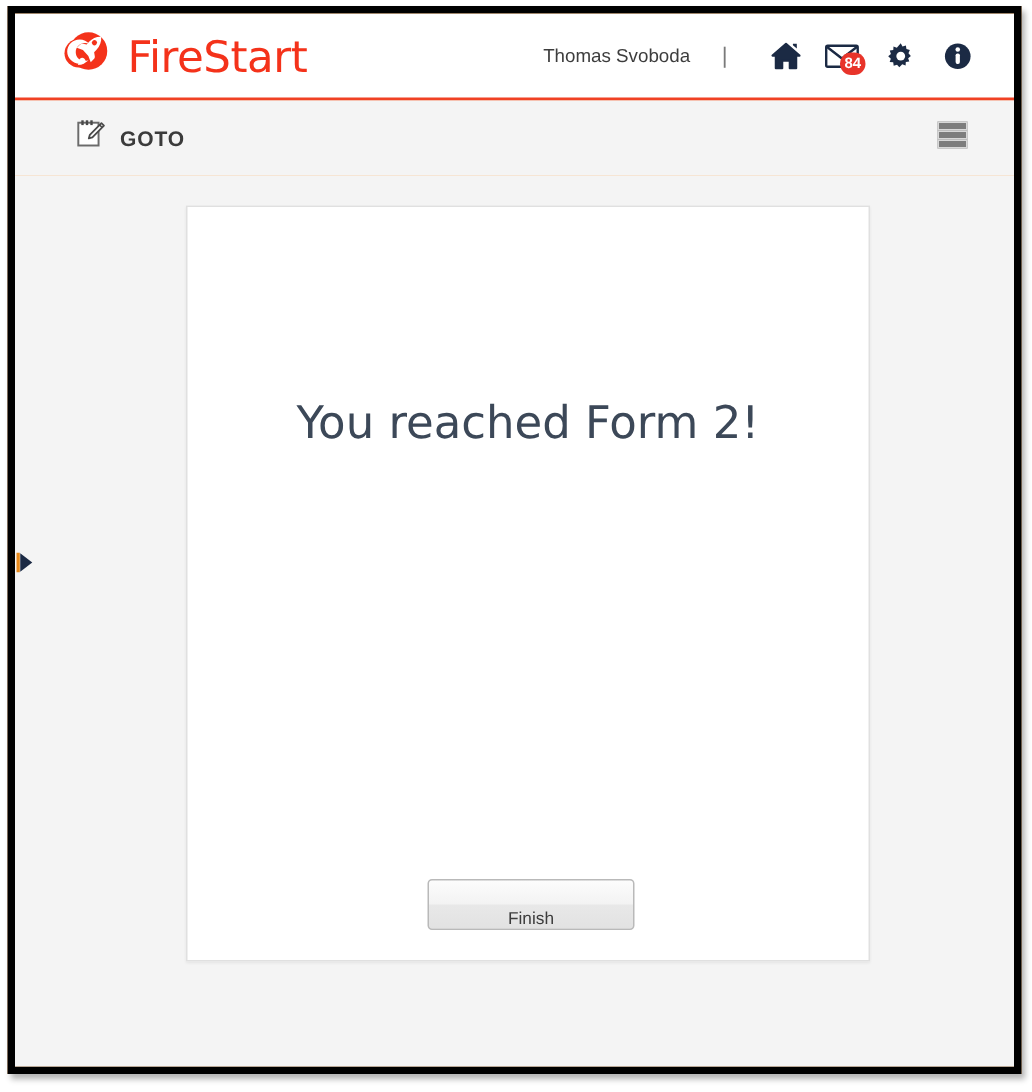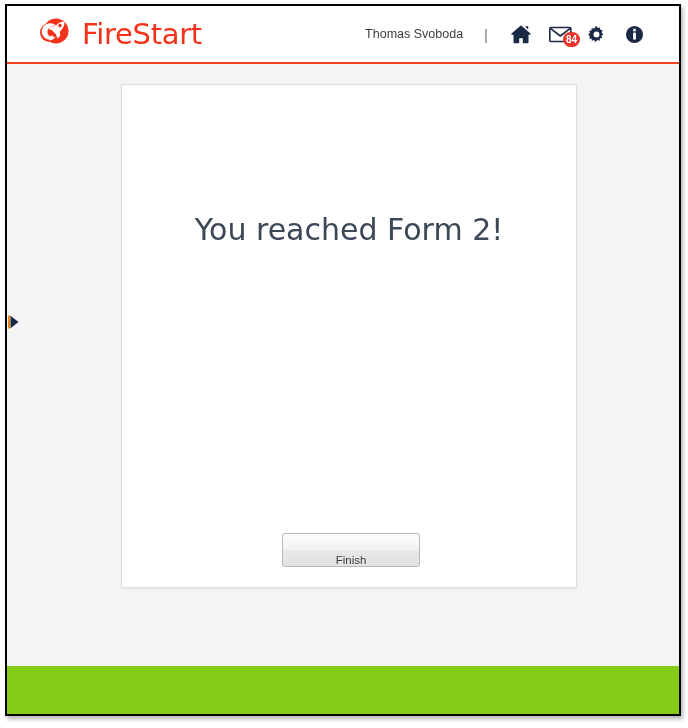--- a/index.html
+++ b/index.html
@@ -15,22 +15,22 @@
   }
 
   
   #app-window {
     position: absolute;
     left: 5px;
     top: 4px;
     width: 676px;
     height: 712px;
     box-sizing: border-box;
-    border: 2px solid #000000;
-    background: #84cc16;
+    border: 5px solid #000000;
+    background: #fdba74;
     box-shadow: 2px 3px 4px rgba(0,0,0,0.30);
     overflow: hidden;
   }
 
   
   #header-bar {
     position: relative;
     height: 58px;
     background: #ffffff;
     border-bottom: 2px solid #f04124;
@@ -72,20 +72,21 @@
   .hdr-divider {
     color: #7a7a7a;
     font-size: 15px;
     margin-right: 17px;
   }
   .hdr-icon {
     width: 32px;
     height: 30px;
     display: flex;
     align-items: center;
+    justify-content: center;
     position: relative;
     cursor: pointer;
   }
   .badge {
     position: absolute;
     right: 1px;
     bottom: 2px;
     min-width: 17px;
     height: 15px;
     border-radius: 9px;
@@ -249,20 +250,41 @@
       <span class="hdr-icon">
         <svg width="19" height="19" viewBox="0 0 20 20">
           <circle cx="10" cy="10" r="9" fill="#1b2a44"></circle>
           <circle cx="10" cy="5.3" r="1.6" fill="#ffffff"></circle>
           <rect x="8.5" y="8" width="3" height="7.4" rx="1.3" fill="#ffffff"></rect>
         </svg>
       </span>
     </div>
   </div>
 
+  <div id="page-toolbar">
+    <div id="goto-group">
+      <span>
+        <svg width="20" height="20" viewBox="0 0 20 20">
+          <rect x="1.2" y="2.8" width="13.5" height="15.2" fill="#ffffff" stroke="#6b6b6b" stroke-width="1.3"></rect>
+          <rect x="3.2" y="1.2" width="1.6" height="3.2" fill="#4a4a4a"></rect>
+          <rect x="6.2" y="1.2" width="1.6" height="3.2" fill="#4a4a4a"></rect>
+          <rect x="9.2" y="1.2" width="1.6" height="3.2" fill="#4a4a4a"></rect>
+          <path d="M16.6 3.1 18.3 4.8 10.6 12.6 8.2 13.3 8.9 10.9z" fill="#ffffff" stroke="#4a4a4a" stroke-width="1.2" stroke-linejoin="round"></path>
+          <path d="M15.4 4.3 17.1 6.0" stroke="#4a4a4a" stroke-width="1.1"></path>
+        </svg>
+      </span>
+      <span id="goto-label">GOTO</span>
+    </div>
+
+    <div id="menu-toggle">
+      <span></span>
+      <span></span>
+      <span></span>
+    </div>
+  </div>
 
   <div id="page-body">
 
     <div id="sidebar-handle">
       <svg width="13" height="16" viewBox="0 0 13 16">
         <path d="M1 1.5h2.2v13H1z" fill="#e8891a"></path>
         <path d="M3.5 1.8 11.5 8l-8 6.2z" fill="#1b2a44"></path>
       </svg>
     </div>
 

